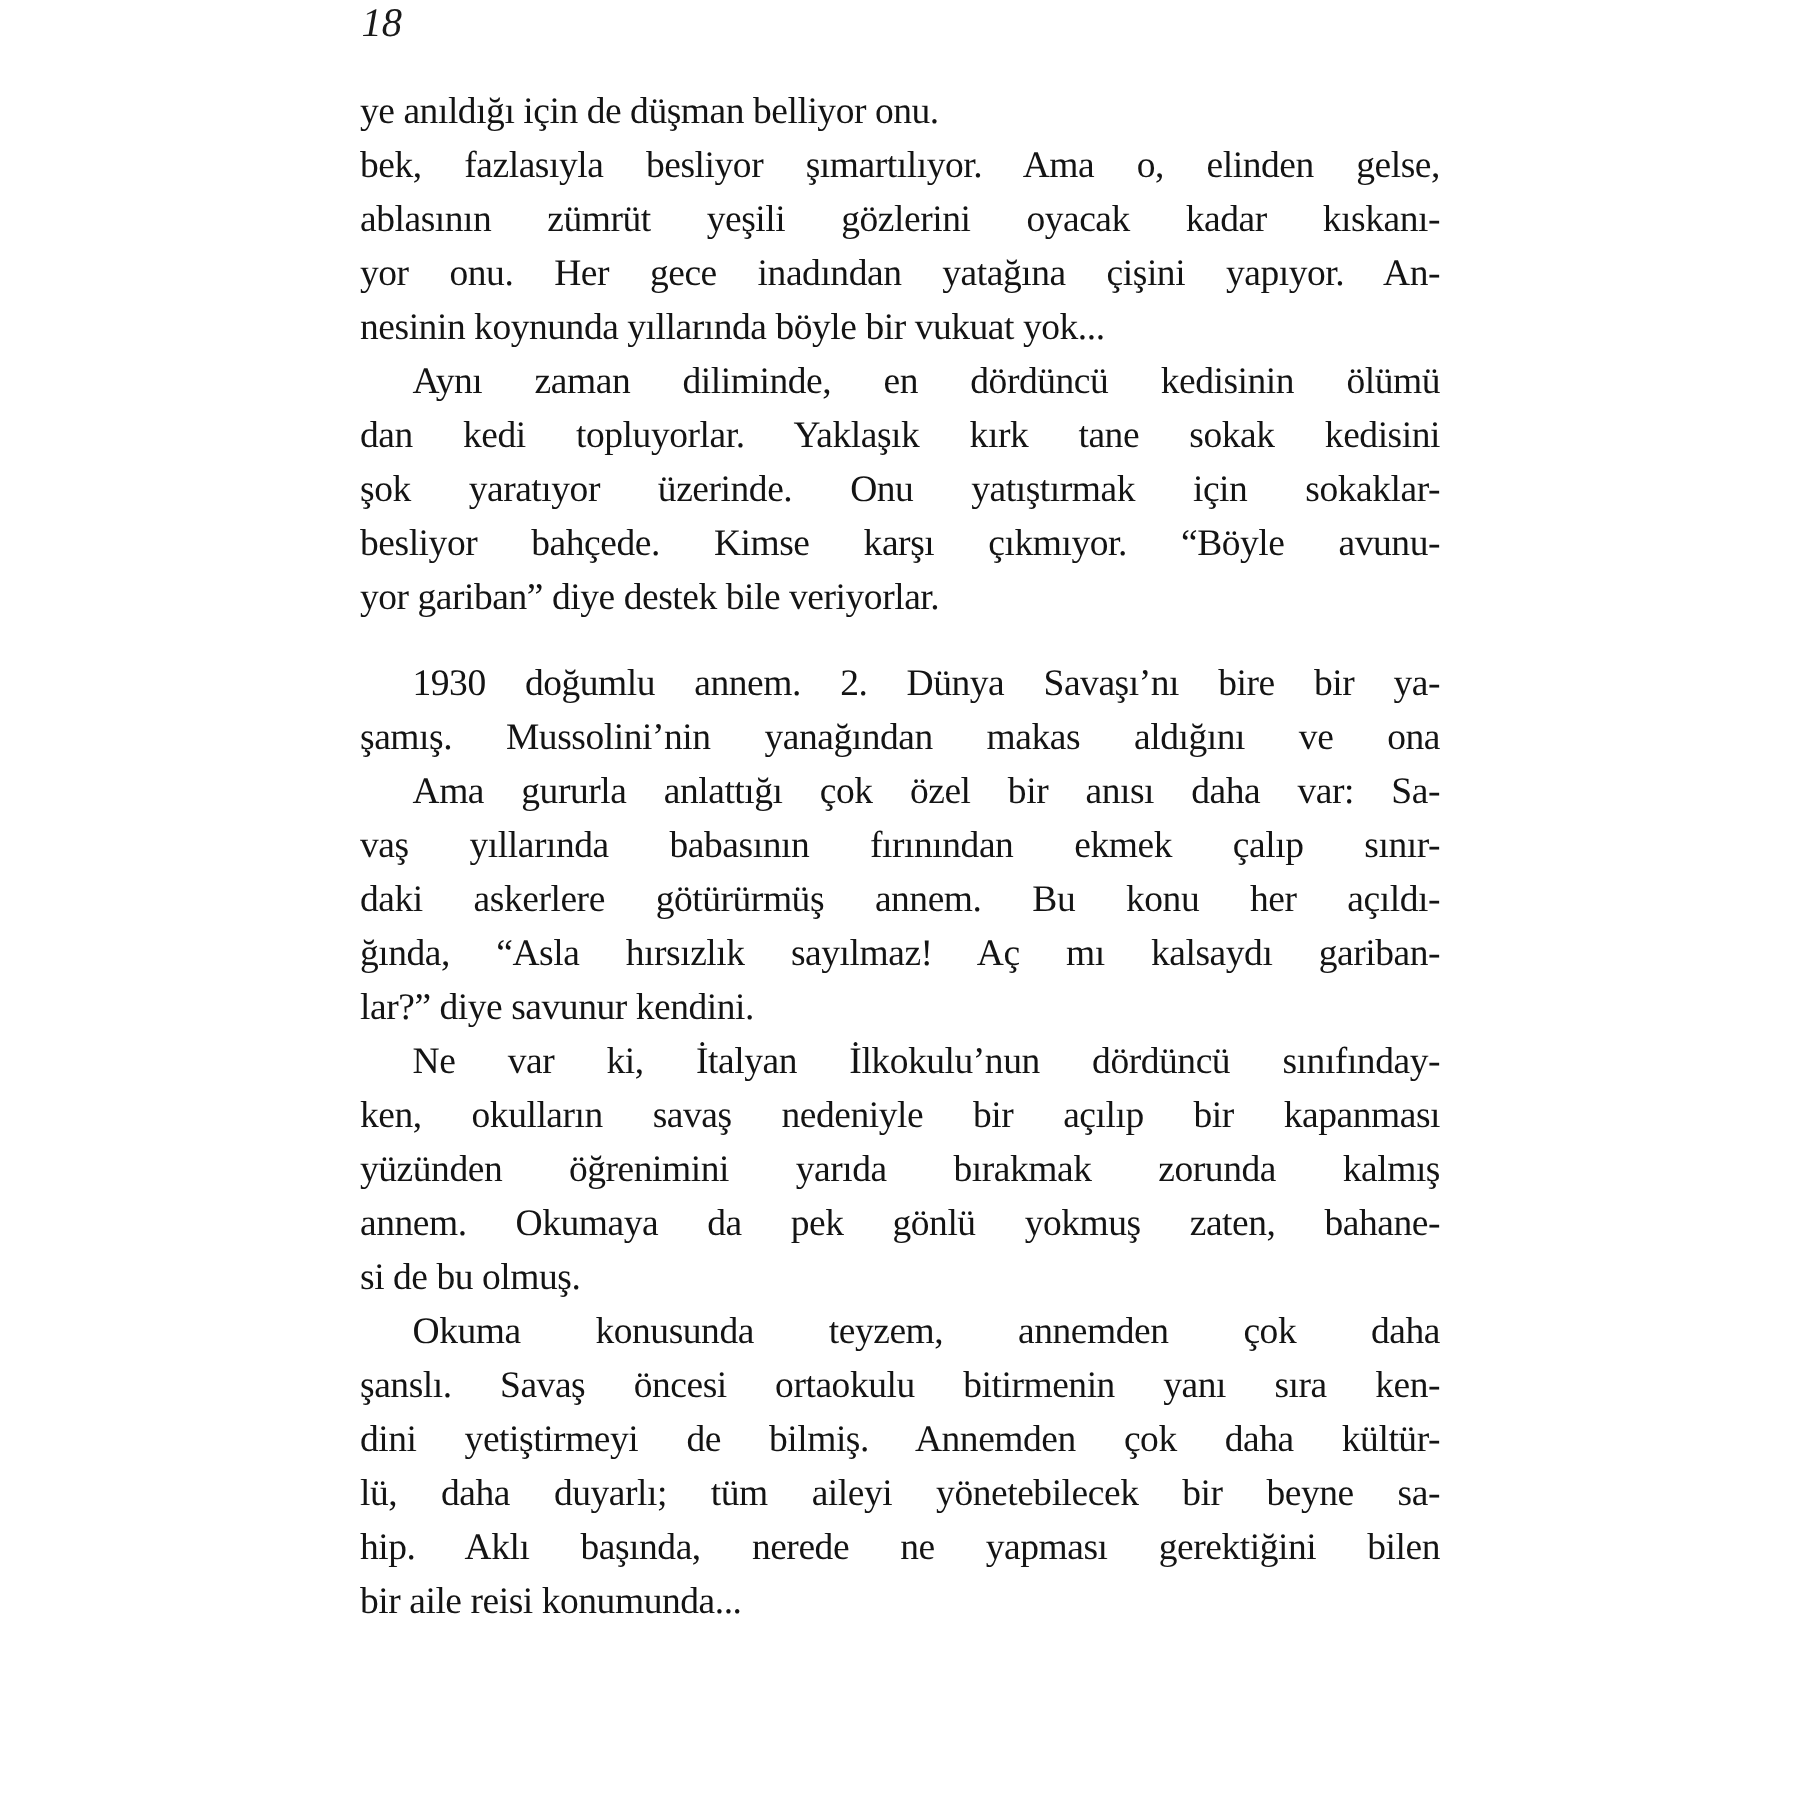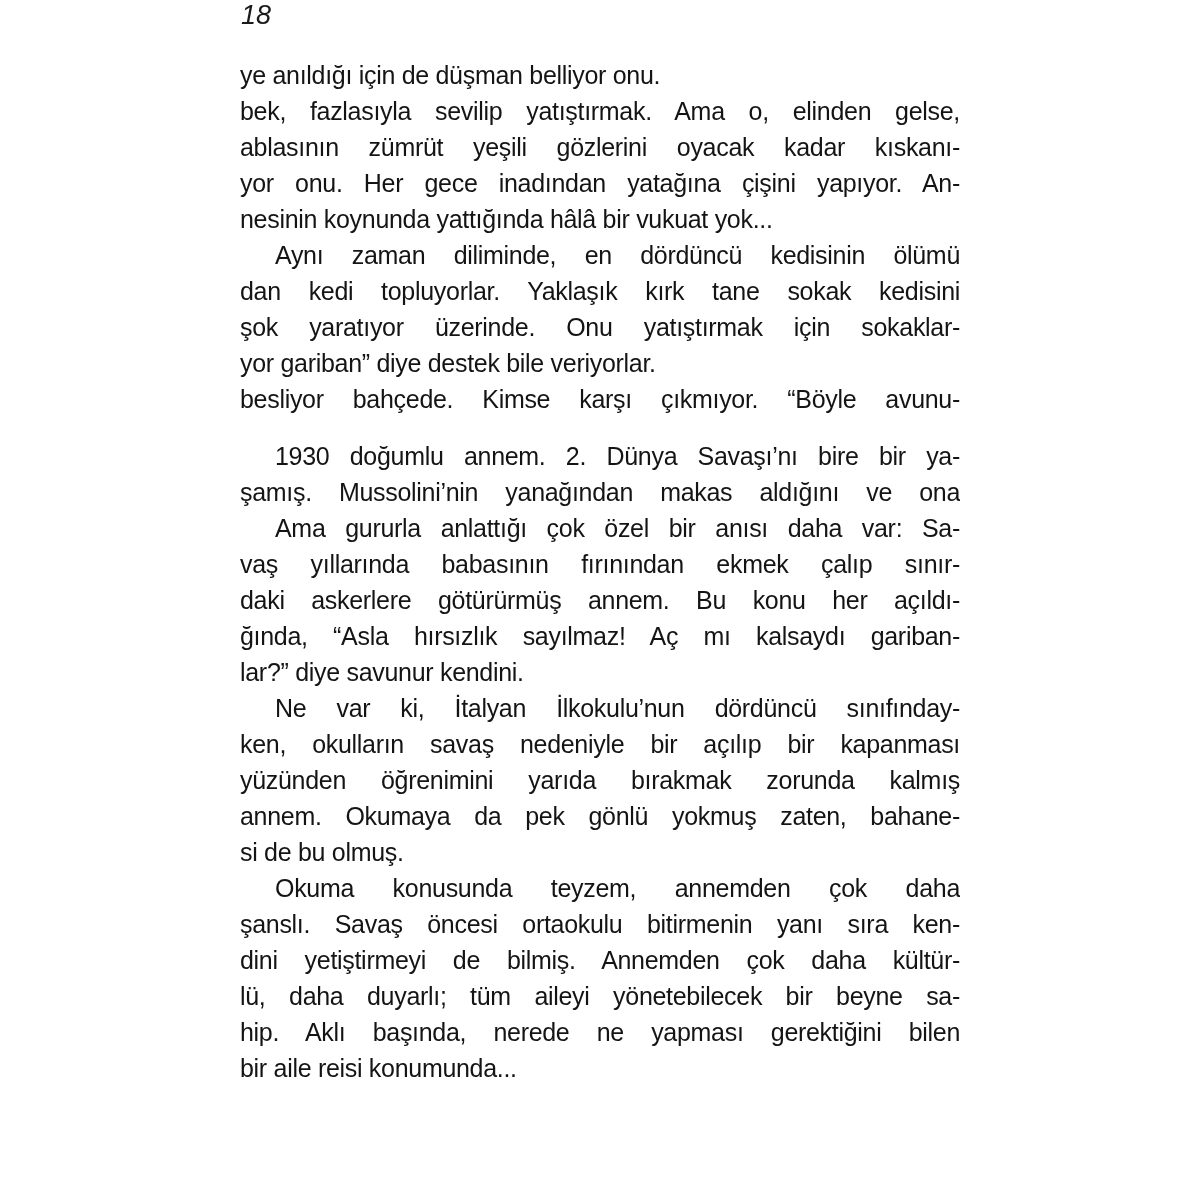--- a/index.html
+++ b/index.html
@@ -6,21 +6,21 @@
       margin: 0;
       padding: 0;
       background: #ffffff;
     }
     .page {
       position: relative;
       width: 1040px;
       height: 1200px;
       background: #ffffff;
       color: #141414;
-      font-family: Liberation Sans, sans-serif;
+      font-family: Liberation Serif, serif;
       overflow: hidden;
     }
     .page-number {
       position: absolute;
       left: 241px;
       top: 0px;
       font-size: 27px;
       line-height: 30px;
       font-style: italic;
       color: #1a1a1a;
@@ -62,32 +62,32 @@
 
   <div class="page-number">18</div>
 
   <div class="text-block">
 
     <div class="para">
       <div class="line last">ye anıldığı için de düşman belliyor onu.</div>
     </div>
 
     <div class="para">
-      <div class="line">bek, fazlasıyla sevilip yatıştırmak. Ama o, elinden gelse,</div>
+      <div class="line">bek, fazlasıyla besliyor şımartılıyor. Ama o, elinden gelse,</div>
       <div class="line">ablasının zümrüt yeşili gözlerini oyacak kadar kıskanı-</div>
       <div class="line">yor onu. Her gece inadından yatağına çişini yapıyor. An-</div>
-      <div class="line last">nesinin koynunda yattığında hâlâ bir vukuat yok...</div>
+      <div class="line last">nesinin koynunda yıllarında böyle bir vukuat yok...</div>
     </div>
 
     <div class="para">
       <div class="line indent">Aynı zaman diliminde, en dördüncü kedisinin ölümü</div>
       <div class="line">dan kedi topluyorlar. Yaklaşık kırk tane sokak kedisini</div>
       <div class="line">şok yaratıyor üzerinde. Onu yatıştırmak için sokaklar-</div>
+      <div class="line">besliyor bahçede. Kimse karşı çıkmıyor. “Böyle avunu-</div>
       <div class="line last">yor gariban” diye destek bile veriyorlar.</div>
-      <div class="line">besliyor bahçede. Kimse karşı çıkmıyor. “Böyle avunu-</div>
     </div>
 
     <div class="para gap">
       <div class="line indent">1930 doğumlu annem. 2. Dünya Savaşı’nı bire bir ya-</div>
       <div class="line">şamış. Mussolini’nin yanağından makas aldığını ve ona</div>
     </div>
 
     <div class="para">
       <div class="line indent">Ama gururla anlattığı çok özel bir anısı daha var: Sa-</div>
       <div class="line">vaş yıllarında babasının fırınından ekmek çalıp sınır-</div>

